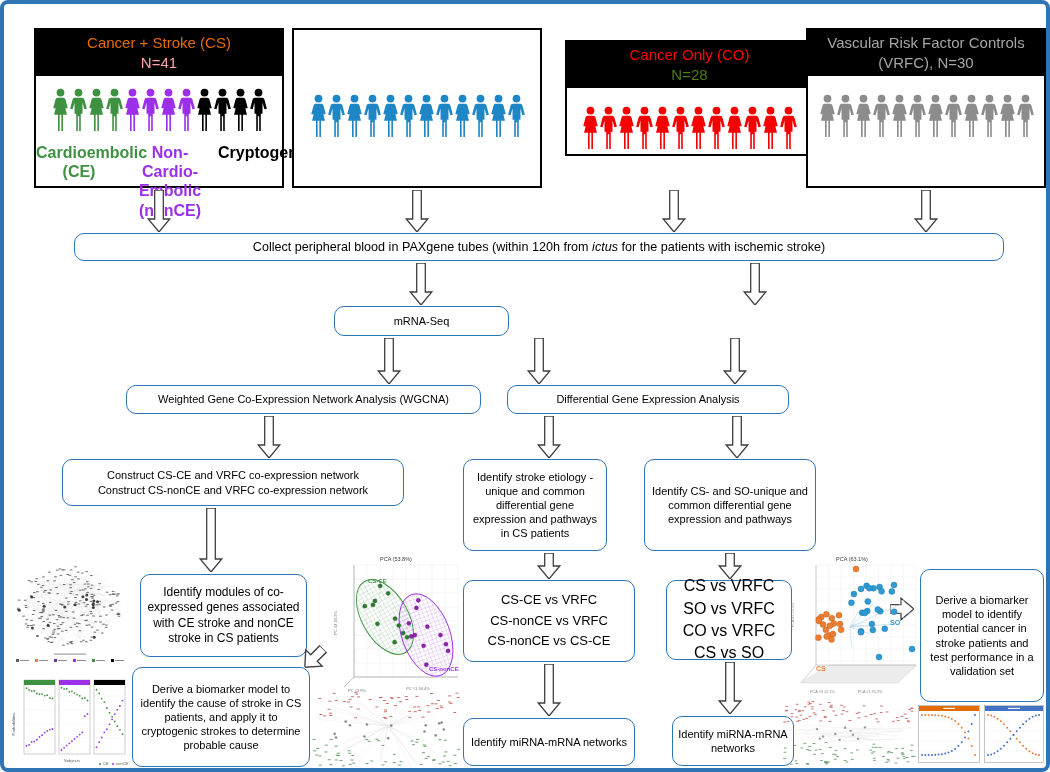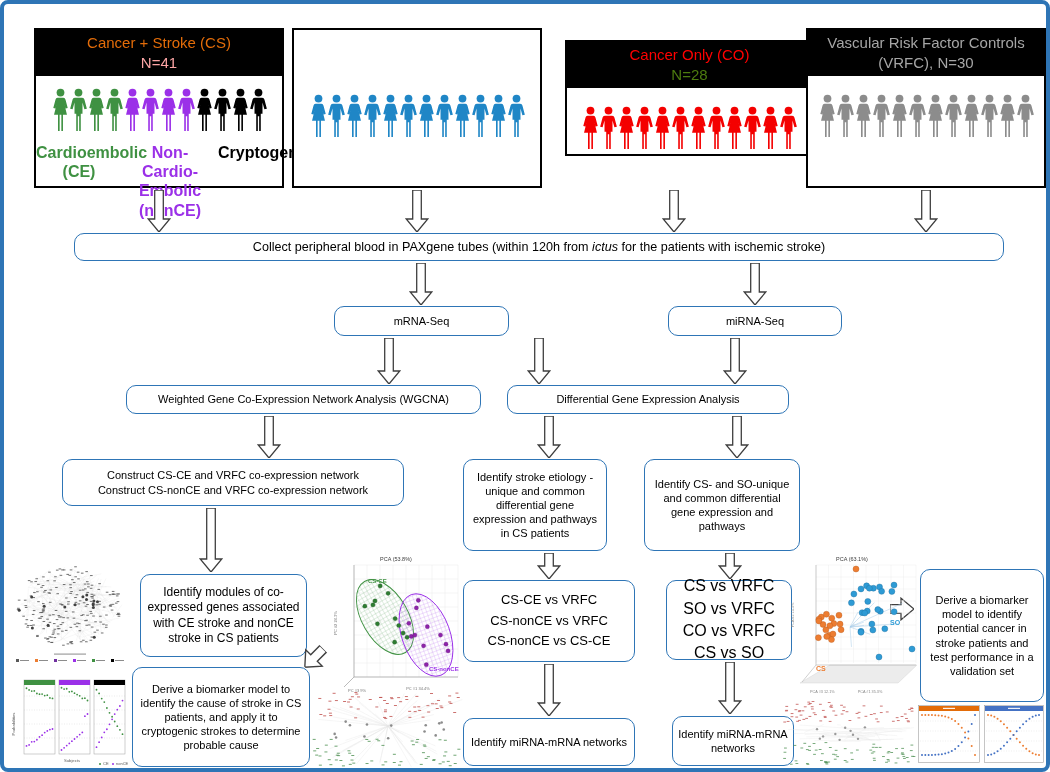--- a/index.html
+++ b/index.html
@@ -274,23 +274,20 @@
   <div class="block-arrow" style="left:405px;top:259px;width:24px;height:42px;"><svg width="100%" height="100%" viewBox="0 0 24 42" preserveAspectRatio="none">
         <polygon points="7.7,0 16.3,0 16.3,29 22.8,29 12,42 1.2,29 7.7,29" fill="#fff" stroke="#3F3F3F" stroke-width="1.3"></polygon>
       </svg></div>
   <div class="block-arrow" style="left:739px;top:259px;width:24px;height:42px;"><svg width="100%" height="100%" viewBox="0 0 24 42" preserveAspectRatio="none">
         <polygon points="7.7,0 16.3,0 16.3,29 22.8,29 12,42 1.2,29 7.7,29" fill="#fff" stroke="#3F3F3F" stroke-width="1.3"></polygon>
       </svg></div>
 
   <div class="box" style="left:330px;top:302px;width:175px;height:30px;">
     <div>mRNA-Seq</div>
   </div>
-  <div class="box" style="left:664px;top:302px;width:174px;height:30px;">
-    <div>miRNA-Seq</div>
-  </div>
 
   <div class="block-arrow" style="left:373px;top:334px;width:24px;height:46px;"><svg width="100%" height="100%" viewBox="0 0 24 46" preserveAspectRatio="none">
         <polygon points="7.7,0 16.3,0 16.3,33 22.8,33 12,46 1.2,33 7.7,33" fill="#fff" stroke="#3F3F3F" stroke-width="1.3"></polygon>
       </svg></div>
   <div class="block-arrow" style="left:523px;top:334px;width:24px;height:46px;"><svg width="100%" height="100%" viewBox="0 0 24 46" preserveAspectRatio="none">
         <polygon points="7.7,0 16.3,0 16.3,33 22.8,33 12,46 1.2,33 7.7,33" fill="#fff" stroke="#3F3F3F" stroke-width="1.3"></polygon>
       </svg></div>
   <div class="block-arrow" style="left:719px;top:334px;width:24px;height:46px;"><svg width="100%" height="100%" viewBox="0 0 24 46" preserveAspectRatio="none">
         <polygon points="7.7,0 16.3,0 16.3,33 22.8,33 12,46 1.2,33 7.7,33" fill="#fff" stroke="#3F3F3F" stroke-width="1.3"></polygon>
       </svg></div>
@@ -312,21 +309,21 @@
         <polygon points="7.7,0 16.3,0 16.3,29 22.8,29 12,42 1.2,29 7.7,29" fill="#fff" stroke="#3F3F3F" stroke-width="1.3"></polygon>
       </svg></div>
 
   <div class="box" style="left:58px;top:455px;width:342px;height:47px;">
     <div>Construct CS-CE and VRFC co-expression network</div>
     <div>Construct CS-nonCE and VRFC co-expression network</div>
   </div>
   <div class="box" style="left:459px;top:455px;width:144px;height:92px;">
     <div>Identify stroke etiology - unique and common differential gene expression and pathways in CS patients</div>
   </div>
-  <div class="box" style="left:640px;top:455px;width:156px;height:92px;">
+  <div class="box" style="left:640px;top:455px;width:172px;height:92px;">
     <div>Identify CS- and SO-unique and common differential gene expression and pathways</div>
   </div>
 
   <div class="block-arrow" style="left:195px;top:504px;width:24px;height:64px;"><svg width="100%" height="100%" viewBox="0 0 24 64" preserveAspectRatio="none">
         <polygon points="7.7,0 16.3,0 16.3,51 22.8,51 12,64 1.2,51 7.7,51" fill="#fff" stroke="#3F3F3F" stroke-width="1.3"></polygon>
       </svg></div>
   <div class="block-arrow" style="left:533px;top:549px;width:24px;height:26px;"><svg width="100%" height="100%" viewBox="0 0 24 26" preserveAspectRatio="none">
         <polygon points="7.7,0 16.3,0 16.3,13 22.8,13 12,26 1.2,13 7.7,13" fill="#fff" stroke="#3F3F3F" stroke-width="1.3"></polygon>
       </svg></div>
   <div class="block-arrow" style="left:714px;top:549px;width:24px;height:26px;"><svg width="100%" height="100%" viewBox="0 0 24 26" preserveAspectRatio="none">

